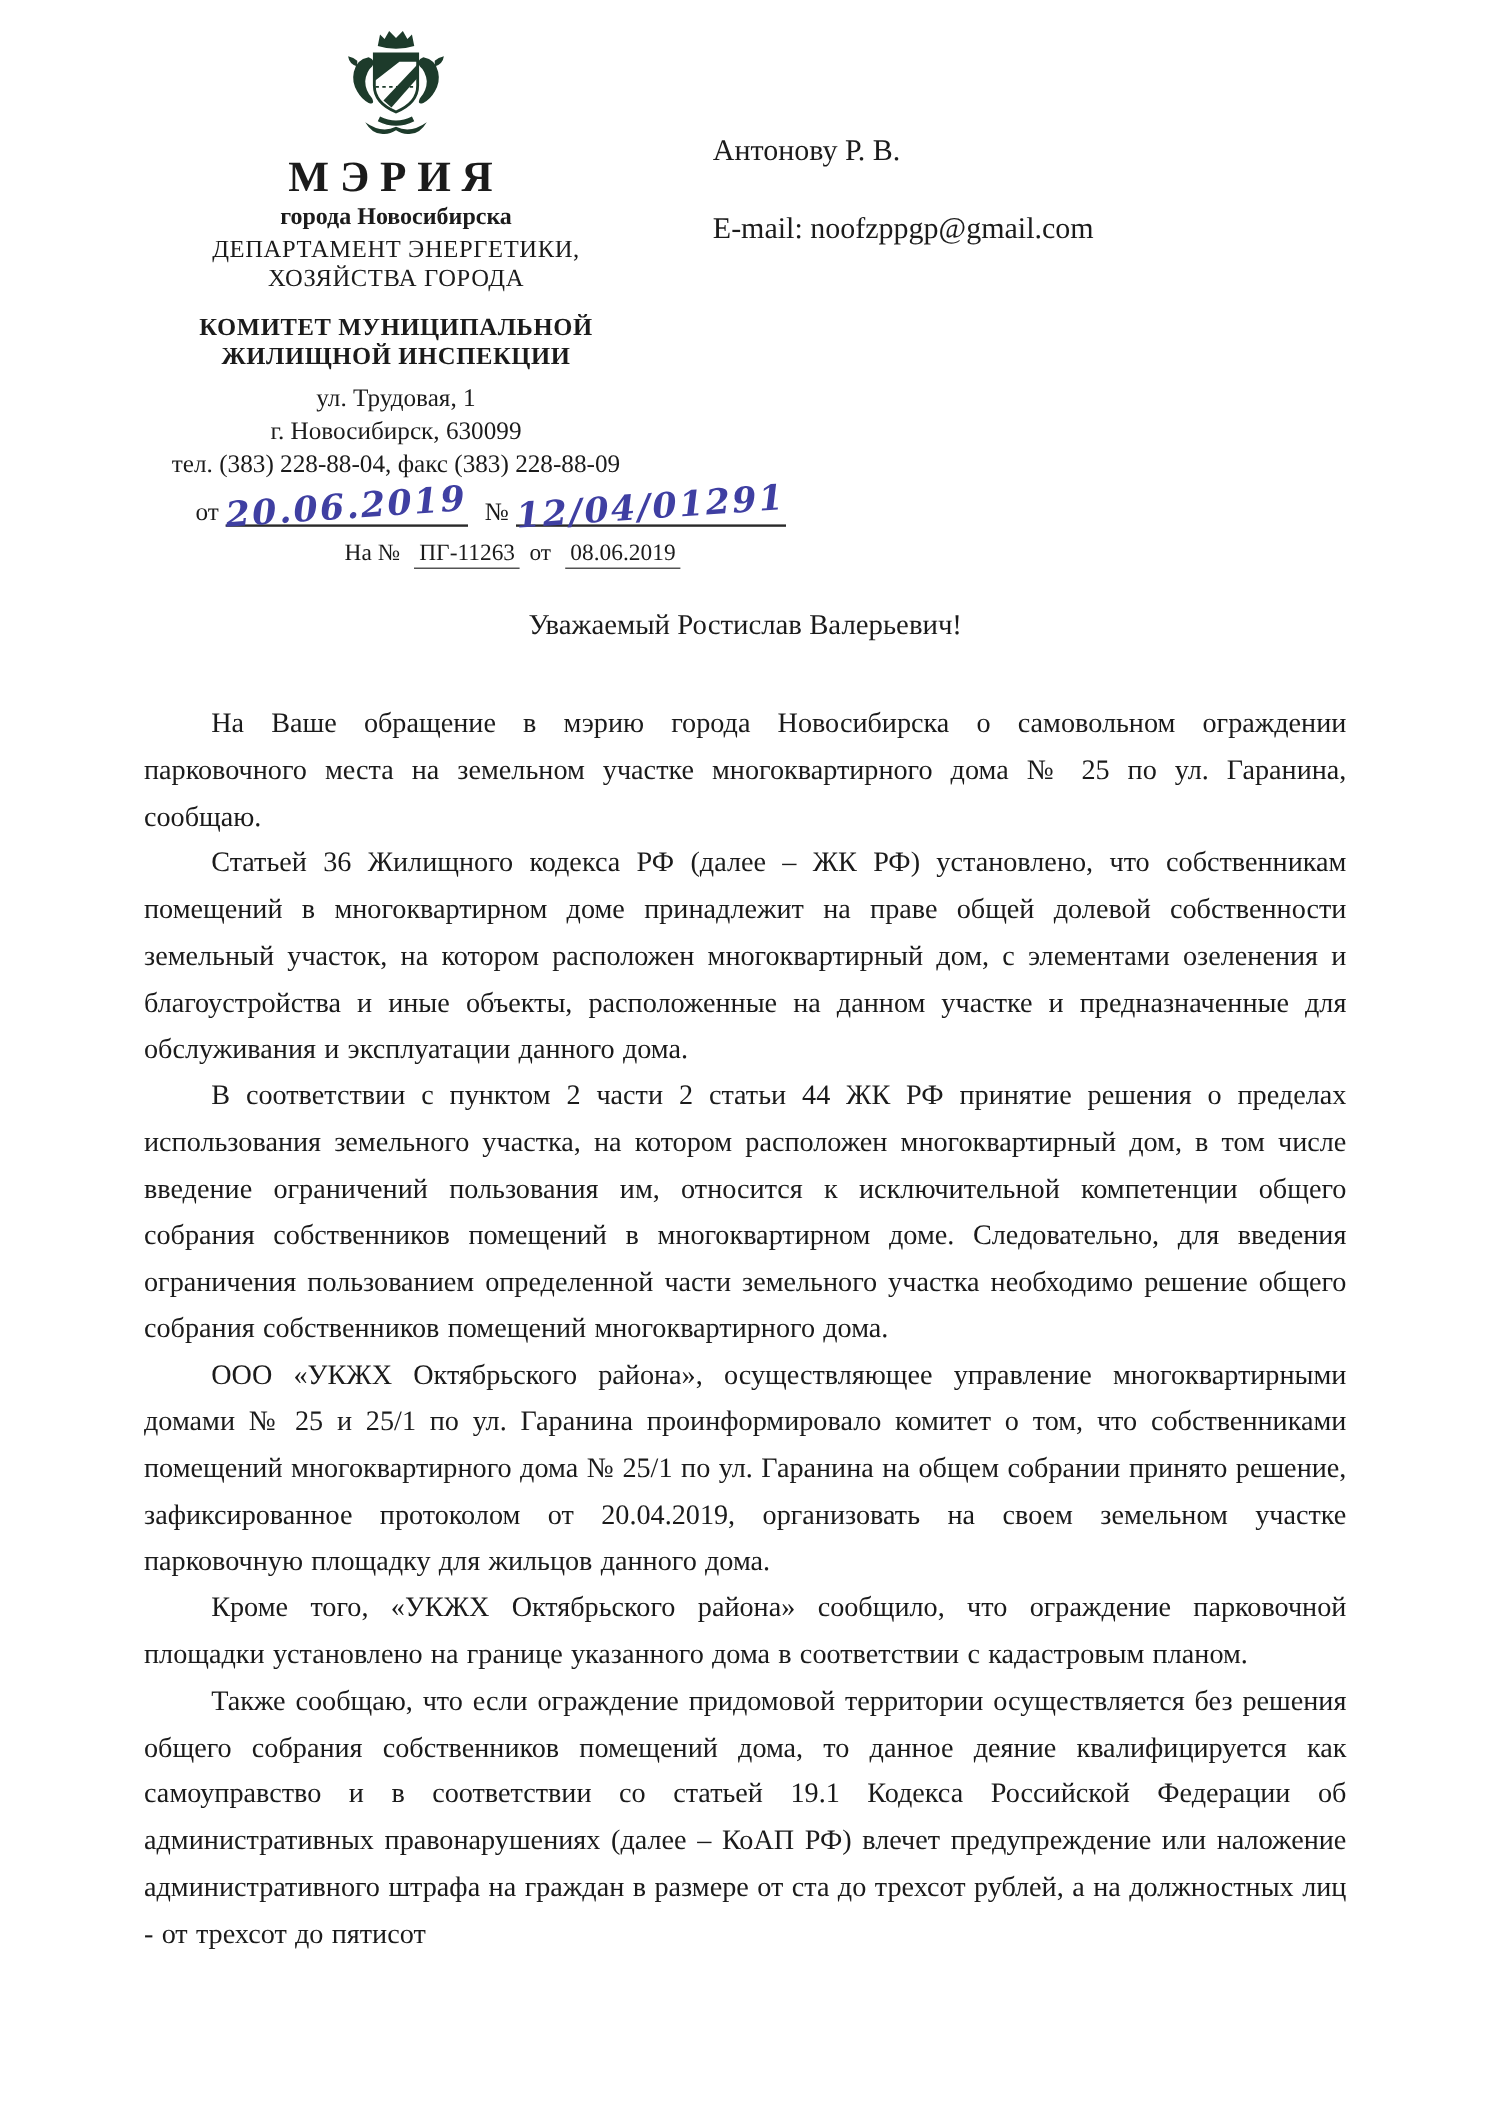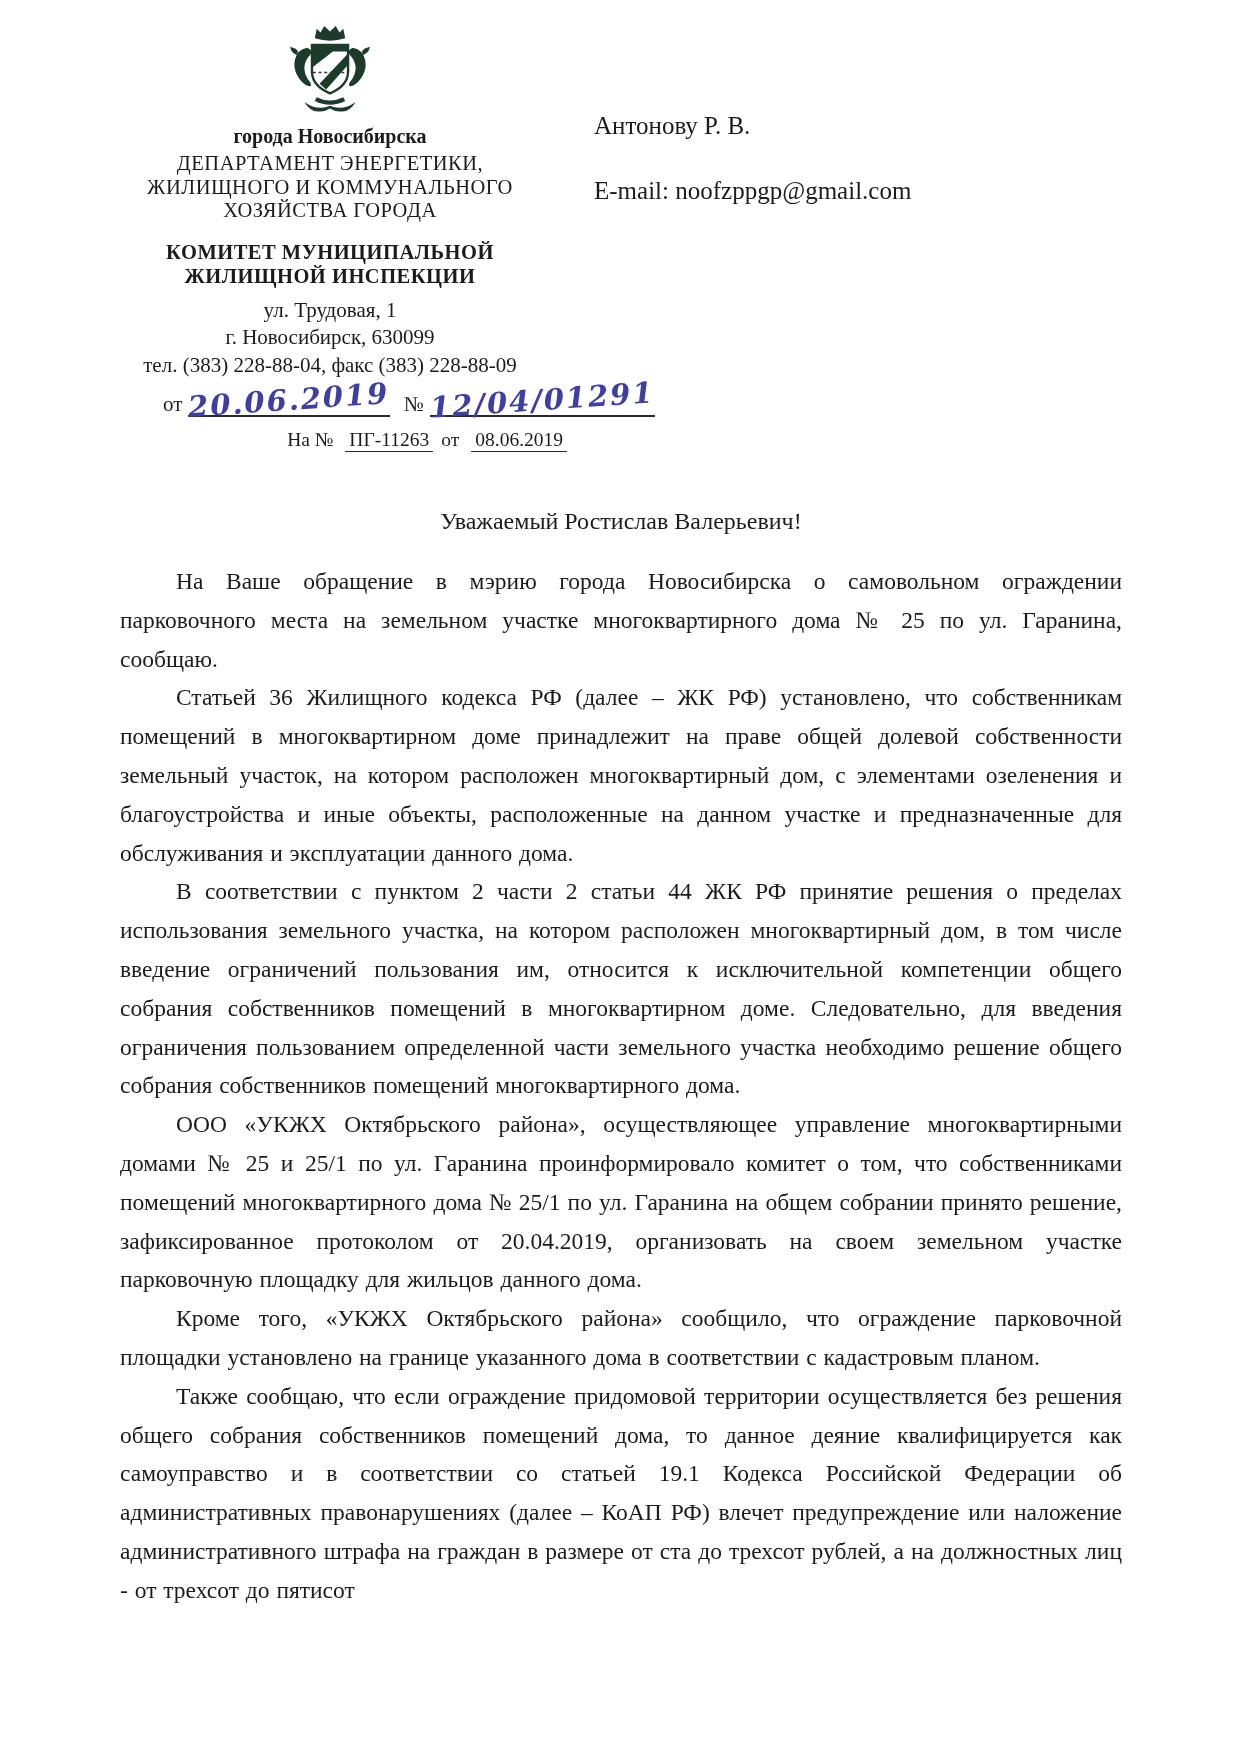--- a/index.html
+++ b/index.html
@@ -62,21 +62,21 @@
   .recipient{
     position:absolute;left:594px;top:112px;
     font-size:25px;
   }
   .recipient .email{margin-top:37px;}
   
   .body{
     position:absolute;left:120px;top:508px;width:1002px;
   }
   .salutation{
-    text-align:center;font-size:24px;margin-bottom:27px;
+    text-align:center;font-size:24px;margin-bottom:49px;
   }
   .body p{
     margin:0;
     font-size:23.5px;
     line-height:38.8px;
     text-align:justify;
     text-indent:56px;
     word-spacing:1px;
     hyphens:auto;
   }
@@ -107,24 +107,24 @@
 
           <path d="M84,25 q11,2 13,13 q2,9 -3,17 q-4,7 -10,10 q-6,2 -3,-4 q6,-7 6,-15 q-1,-9 -6,-13 q-4,-5 3,-8 z" stroke="none"></path>
           <path d="M94,33 q7,-2 8,-9 q-5,1 -8,4 z" stroke="none"></path>
 
           <path d="M46,77 q14,7 28,0 l2,4 q-16,8 -32,0 z" stroke="none"></path>
           <path d="M33,82 q14,10 27,4 q13,6 27,-4 q-6,10 -14,10 q-7,1 -13,-3 q-6,4 -13,3 q-8,0 -14,-10 z" stroke="none"></path>
         </g>
       </svg>
     </div>
 
+    <div class="org1">МЭРИЯ</div>
     <div class="org2">города Новосибирска</div>
 
     <div class="dept first">ДЕПАРТАМЕНТ ЭНЕРГЕТИКИ,</div>
-    <div class="dept">ЖИЛИЩНОГО И КОММУНАЛЬНОГО</div>
     <div class="dept">ХОЗЯЙСТВА ГОРОДА</div>
 
     <div class="committee first">КОМИТЕТ МУНИЦИПАЛЬНОЙ</div>
     <div class="committee">ЖИЛИЩНОЙ ИНСПЕКЦИИ</div>
 
     <div class="addr first">ул. Трудовая, 1</div>
     <div class="addr">г. Новосибирск, 630099</div>
     <div class="addr">тел. (383) 228-88-04, факс (383) 228-88-09</div>
 
     <div class="outgoing-row">

